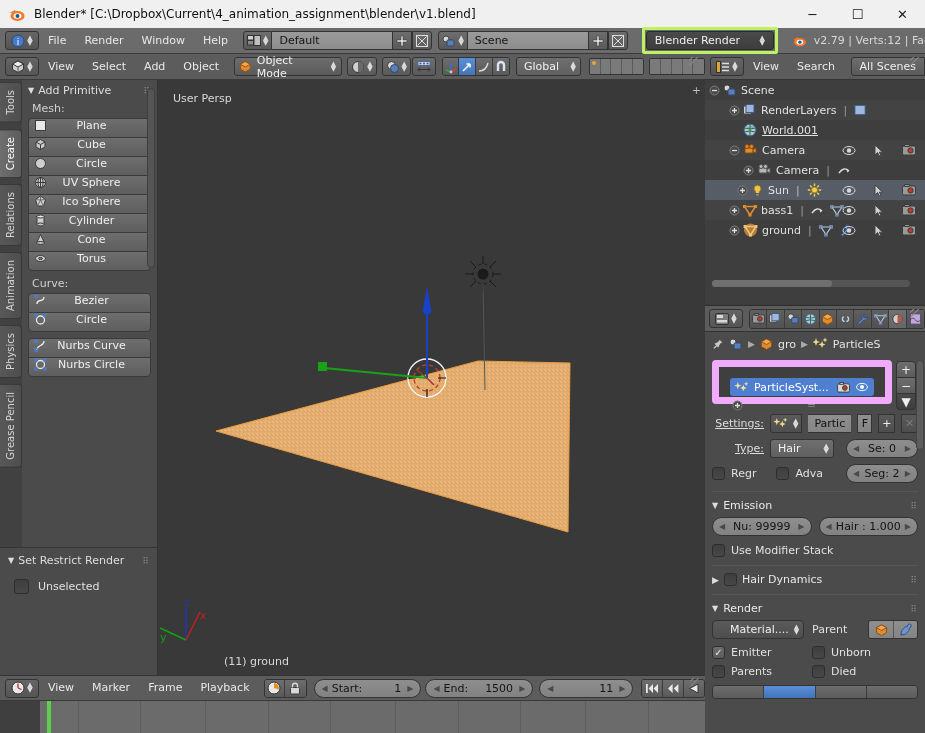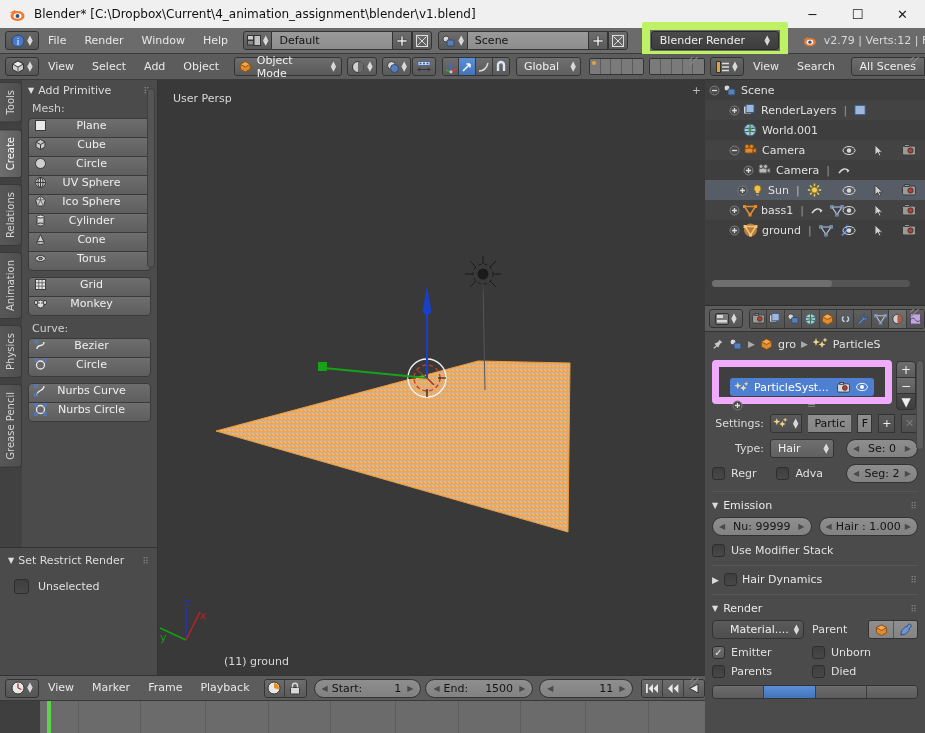--- a/index.html
+++ b/index.html
@@ -68,21 +68,21 @@
   .spin { display: flex; flex-direction: column; justify-content: center; line-height: 5px;
           font-size: 7px; color: #ddd; margin-left: 2px; }
 
   .dd-dark {
     height: 19px; line-height: 18px; padding: 0 8px;
     background: linear-gradient(#4a4a4a,#3d3d3d); color: #eee;
     border: 1px solid #2a2a2a; border-radius: 3px;
     display:flex; align-items:center; gap: 6px; font-size: 11px;
   }
   .red-outline {
-    border: 8px solid #bef264; border-radius: 2px; padding: 1px;
+    border: 3px solid #bef264; border-radius: 2px; padding: 1px;
     display: flex; align-items: center;
   }
   .version-text { color: #d8d8d8; font-size: 11px; white-space: nowrap; }
 
   
   .view3d-header {
     position: absolute; left: 0; top: 54px; width: 705px; height: 26px;
     background: #5c5c5c; display: flex; align-items: center;
     border-bottom: 1px solid #3a3a3a;
   }
@@ -235,21 +235,21 @@
   }
   .slot-btns { position: absolute; right: 0; top: 0; width: 20px; }
   .sbtn {
     width: 20px; height: 17px; display: flex; align-items: center; justify-content: center;
     background: linear-gradient(#6d6d6d,#5c5c5c); border: 1px solid #333;
     color: #eee; font-size: 12px; line-height: 12px; margin-bottom: -1px;
   }
   .sbtn.first { border-radius: 4px 4px 0 0; }
   .sbtn.dark { background: linear-gradient(#4a4a4a,#3e3e3e); border-radius: 0 0 4px 4px;}
   .frow { display: flex; align-items: center; gap: 6px; margin-top: 6px; font-size: 11px; }
-  .flabel { width: 52px; text-align: right; color: #dcdcdc; flex: 0 0 auto; }
+  .flabel { width: 52px; text-align: right; color: #dcdcdc; flex: 0 0 auto; text-decoration: underline; }
   .btn-gray {
     height: 19px; display:flex; align-items:center; justify-content:center;
     background: linear-gradient(#8f8f8f,#848484); color:#111;
     border:1px solid #333; font-size: 11px; padding: 0 6px;
   }
   .btn-dark {
     height: 19px; display:flex; align-items:center; gap:3px;
     background: linear-gradient(#5a5a5a,#4e4e4e); color:#eee;
     border:1px solid #333; font-size: 11px; padding: 0 14px;
   }
@@ -594,43 +594,20 @@
           <span class="ic">
               <svg width="13" height="13" viewBox="0 0 13 13">
                 <ellipse cx="6.5" cy="6.5" rx="5" ry="3" fill="#cfcfcf" stroke="#3a3a3a"></ellipse>
                 <ellipse cx="6.5" cy="6.5" rx="2" ry="1.1" fill="#7a7a7a" stroke="#3a3a3a"></ellipse>
               </svg>
             </span>
           <span class="lb">Torus</span>
         </div>
       </div>
 
-      <div class="grp">
-        <div class="tool-btn">
-          <span class="ic">
-              <svg width="13" height="13" viewBox="0 0 13 13">
-                <rect x="1.5" y="1.5" width="10" height="10" fill="#e8e8e8" stroke="#3a3a3a"></rect>
-                <path d="M4.8 1.5 v10 M8.1 1.5 v10 M1.5 4.8 h10 M1.5 8.1 h10" stroke="#6a6a6a"></path>
-              </svg>
-            </span>
-          <span class="lb">Grid</span>
-        </div>
-        <div class="tool-btn">
-          <span class="ic">
-              <svg width="13" height="13" viewBox="0 0 13 13">
-                <ellipse cx="6.5" cy="7" rx="3.6" ry="4" fill="#dcdcdc" stroke="#3a3a3a"></ellipse>
-                <ellipse cx="2" cy="5.5" rx="1.5" ry="2.2" fill="#dcdcdc" stroke="#3a3a3a"></ellipse>
-                <ellipse cx="11" cy="5.5" rx="1.5" ry="2.2" fill="#dcdcdc" stroke="#3a3a3a"></ellipse>
-                <circle cx="5" cy="6" r="0.8" fill="#333"></circle>
-                <circle cx="8" cy="6" r="0.8" fill="#333"></circle>
-              </svg>
-            </span>
-          <span class="lb">Monkey</span>
-        </div>
-      </div>
 
       <div class="sub-label">Curve:</div>
 
       <div class="grp">
         <div class="tool-btn">
           <span class="ic">
               <svg width="13" height="13" viewBox="0 0 13 13">
                 <path d="M3 10 C3 4, 10 9, 10 3" stroke="#e8e8e8" stroke-width="1.4" fill="none"></path>
                 <rect x="1.2" y="1.2" width="2.6" height="2.6" fill="none" stroke="#4c7fe0"></rect>
               </svg>
@@ -790,21 +767,21 @@
           </span>
         <span class="ol-name">RenderLayers</span>
         <span style="margin-left:7px;color:#999;">|</span>
         <span style="margin-left:7px;">
             <svg width="13" height="12" viewBox="0 0 14 12">
               <rect x="1" y="1" width="11" height="10" fill="#9db7dd" stroke="#3c5b88"></rect>
             </svg>
           </span>
       </div>
 
-      <div class="ol-row" style="padding-left:38px;">
+      <div class="ol-row" style="padding-left:38px;text-decoration:underline;">
         <span style="margin-right:5px;">
             <svg width="14" height="14" viewBox="0 0 14 14">
               <circle cx="7" cy="7" r="6" fill="#a8c8e8" stroke="#3c5b88"></circle>
               <path d="M1.5 5 q5 2 11 0 M1.5 9 q5 -2 11 0 M7 1 v12" stroke="#2d6a2d" fill="none"></path>
               <path d="M3 3.5 q3 2 5 0 q2 -1 3 1" fill="#3a8a3a" opacity="0.8"></path>
             </svg>
           </span>
         <span class="ol-name">World.001</span>
       </div>
 

